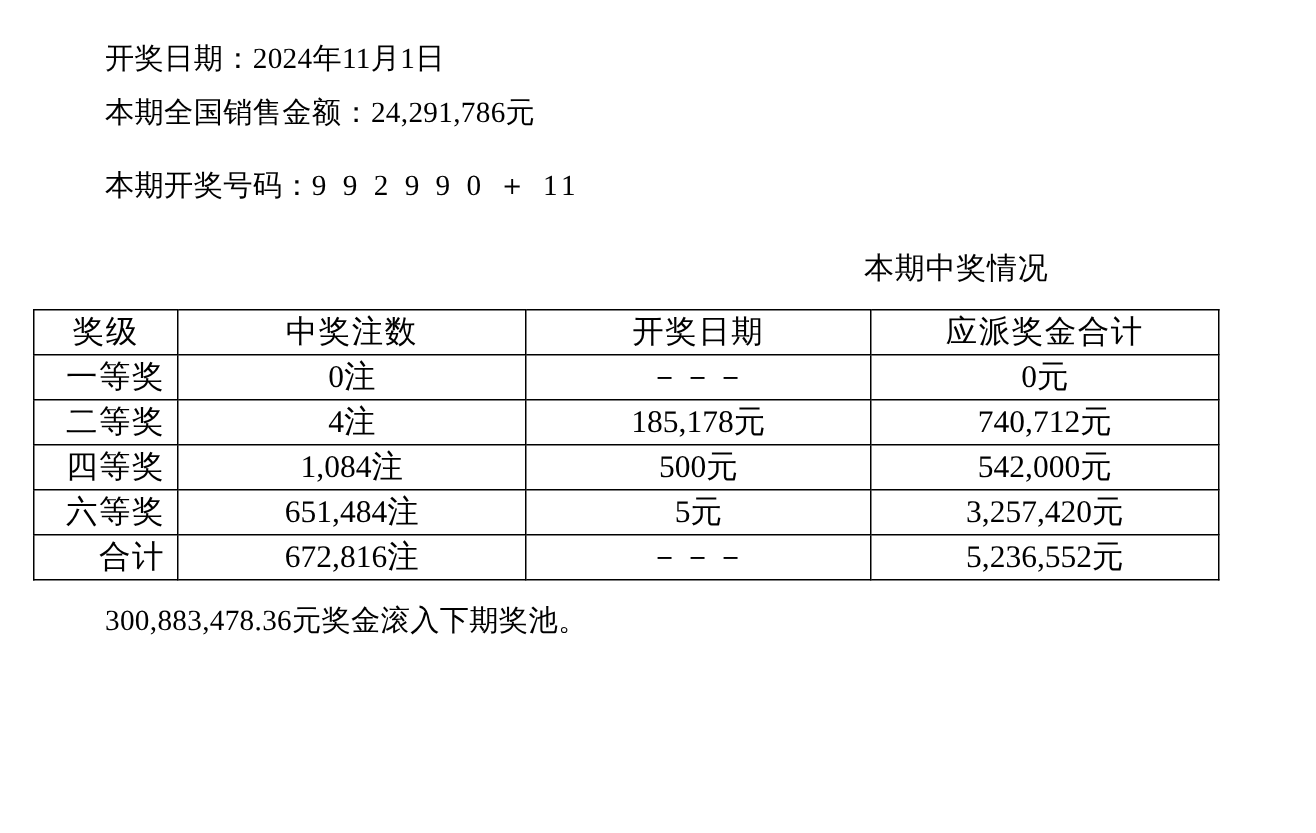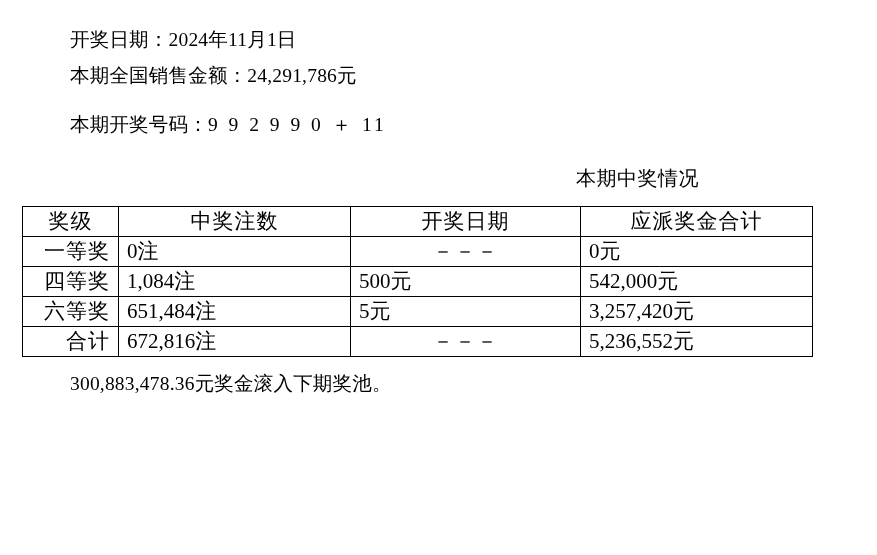--- a/index.html
+++ b/index.html
@@ -57,21 +57,21 @@
   }
   table.prize-table th {
     text-align: center;
     letter-spacing: 1px;
   }
   table.prize-table td.level {
     text-align: right;
     letter-spacing: 1px;
   }
   table.prize-table td.num {
-    text-align: left;
+    text-align: center;
   }
   table.prize-table td.dash {
     text-align: center;
     letter-spacing: 1px;
   }
   col.c1 { width: 96px; }
   col.c2 { width: 232px; }
   col.c3 { width: 230px; }
   col.c4 { width: 232px; }
   .footnote {
@@ -114,20 +114,26 @@
       </tr>
     </thead>
     <tbody>
       <tr>
         <td class="level">一等奖</td>
         <td class="num">0注</td>
         <td class="dash">－－－</td>
         <td class="num">0元</td>
       </tr>
       <tr>
+        <td class="level">二等奖</td>
+        <td class="num">4注</td>
+        <td class="num">185,178元</td>
+        <td class="num">740,712元</td>
+      </tr>
+      <tr>
         <td class="level">四等奖</td>
         <td class="num">1,084注</td>
         <td class="num">500元</td>
         <td class="num">542,000元</td>
       </tr>
       <tr>
         <td class="level">六等奖</td>
         <td class="num">651,484注</td>
         <td class="num">5元</td>
         <td class="num">3,257,420元</td>

